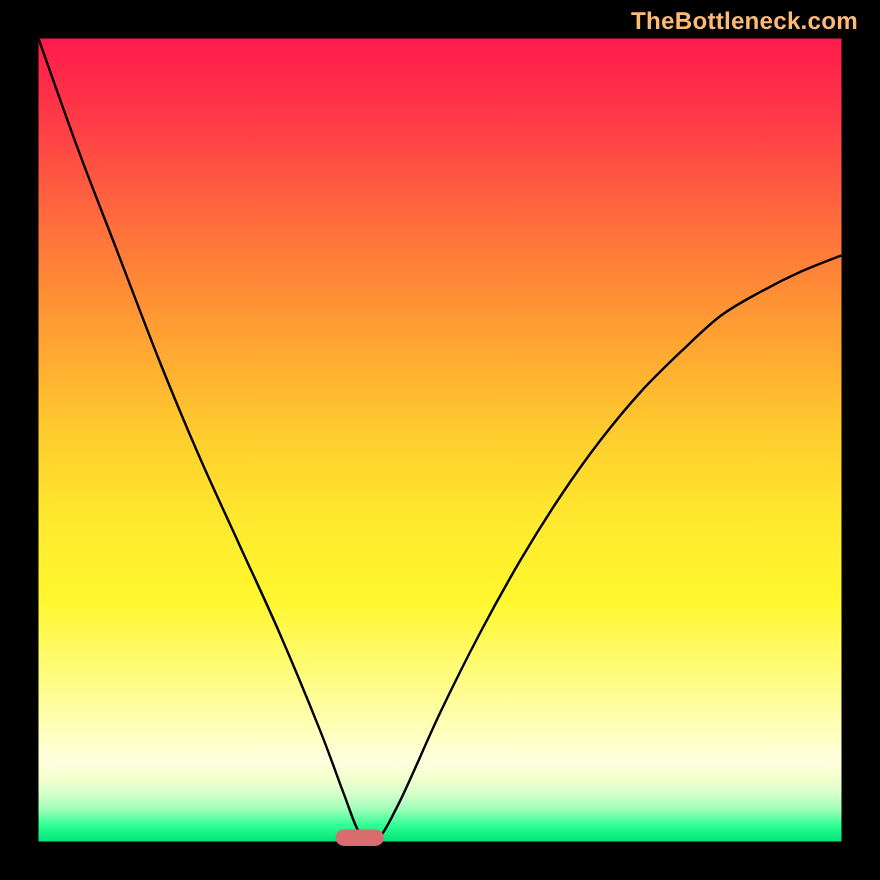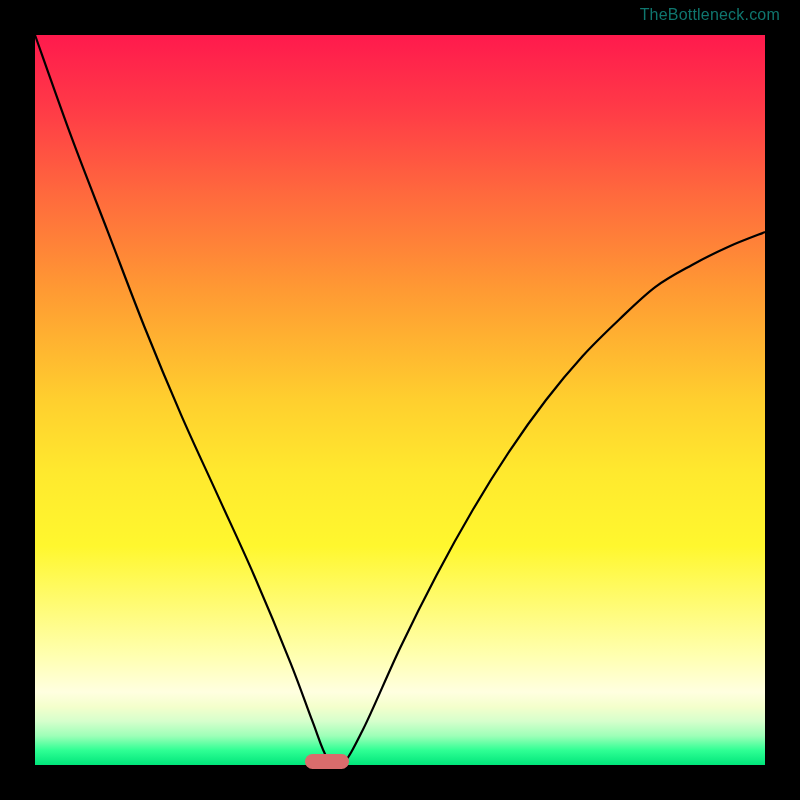--- a/index.html
+++ b/index.html
@@ -40,24 +40,24 @@
       #d6ffcc 94%,
       #9effb8 96%,
       #2fff94 98%,
       #00e57a 100%
     );
   }
   .watermark {
     position: absolute;
     top: 6px;
     right: 20px;
-    color: #0f766e;
-    font-size: 16px;
+    color: #fdba74;
+    font-size: 22px;
     letter-spacing: 0.2px;
-    font-weight: 400;
+    font-weight: 700;
   }
   svg.curve {
     position: absolute;
     top: 0;
     left: 0;
     width: 730px;
     height: 730px;
     overflow: visible;
   }
   .marker {

